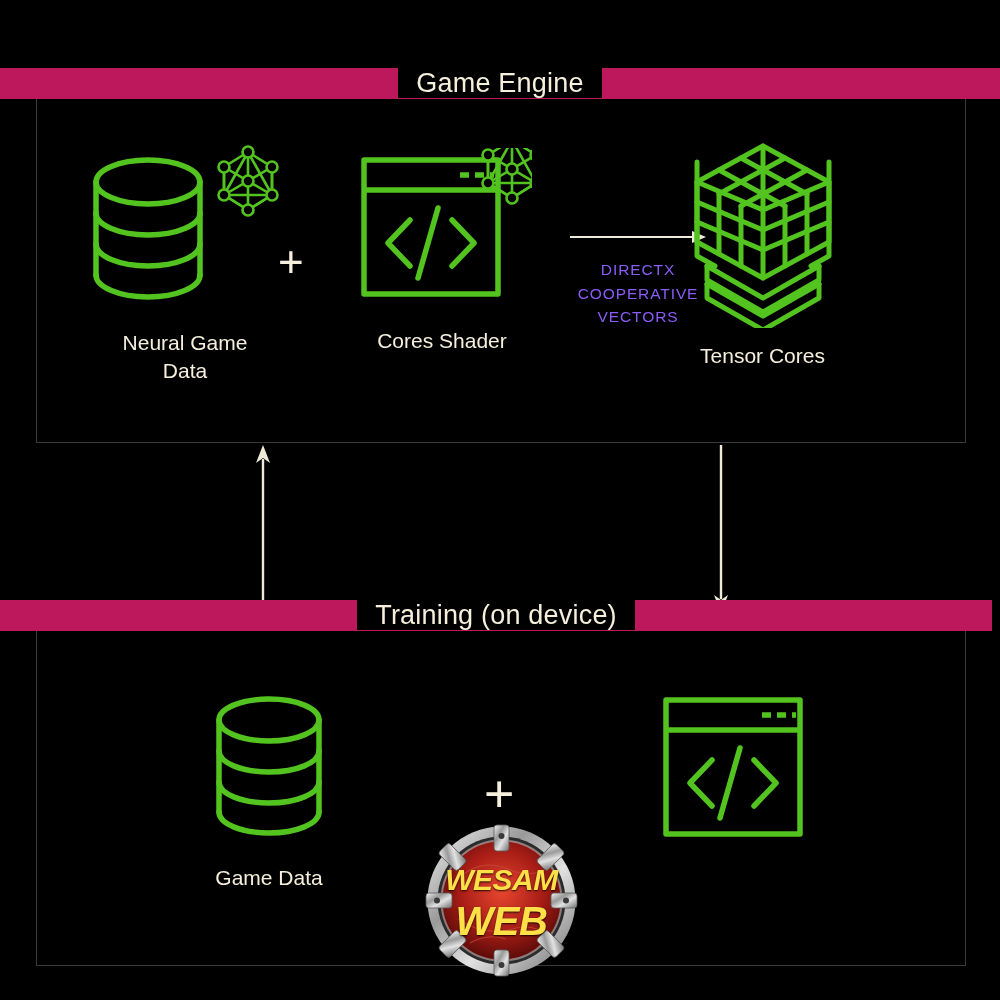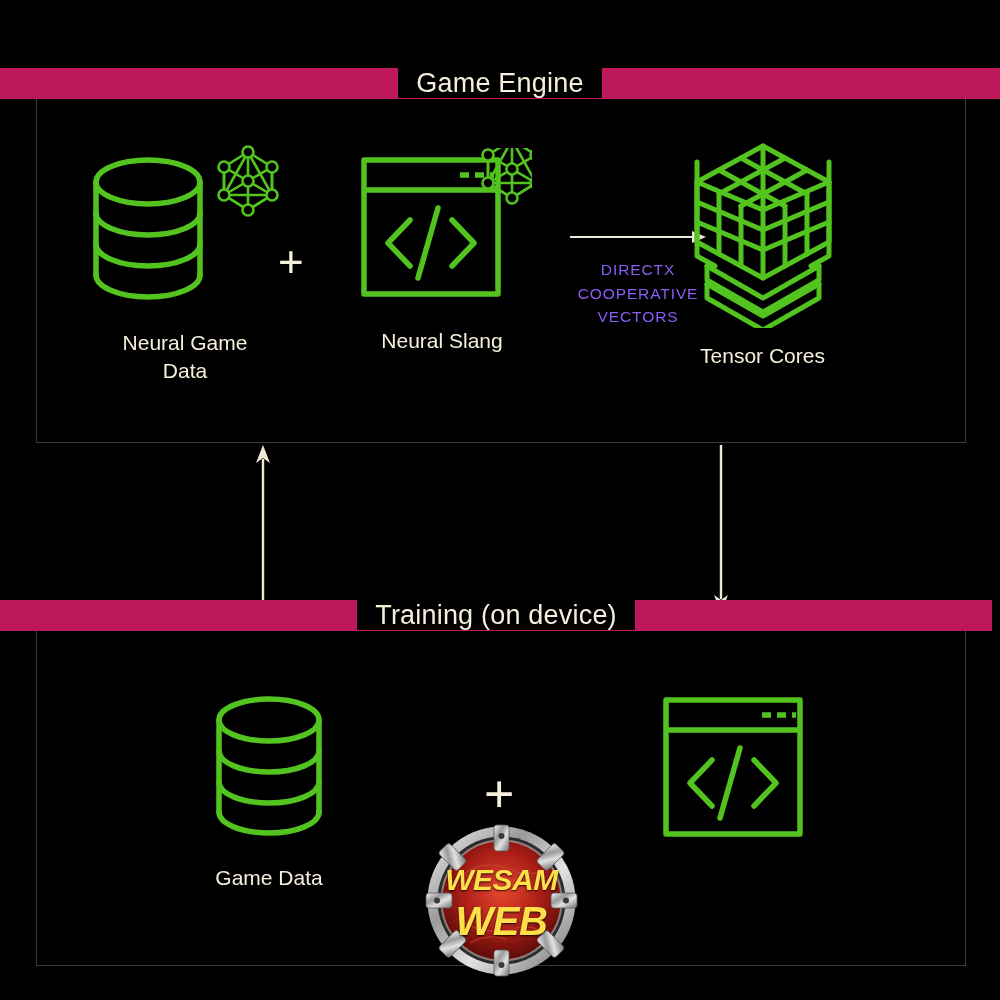--- a/index.html
+++ b/index.html
@@ -194,21 +194,21 @@
           <circle cx="160" cy="-8" r="5.5" fill="#000"></circle>
           <circle cx="136" cy="7" r="5.5" fill="#000"></circle>
           <circle cx="184" cy="7" r="5.5" fill="#000"></circle>
           <circle cx="160" cy="21" r="5.5" fill="#000"></circle>
           <circle cx="136" cy="35" r="5.5" fill="#000"></circle>
           <circle cx="184" cy="35" r="5.5" fill="#000"></circle>
           <circle cx="160" cy="50" r="5.5" fill="#000"></circle>
         </g>
       </svg>
     </div>
-    <div class="node-label">Neural Slang</div>
+    <div class="node-label">Cores Shader</div>
   </div>
 
   <div id="directx-connector">
     <svg width="140" height="18" viewBox="0 0 140 18">
       <path d="M2 9 H128" stroke="#f0ead8" stroke-width="2.2"></path>
       <path d="M138 9 L124 3 L124 15 Z" fill="#f0ead8"></path>
     </svg>
     <div id="directx-label">DIRECTX
 COOPERATIVE
 VECTORS</div>

